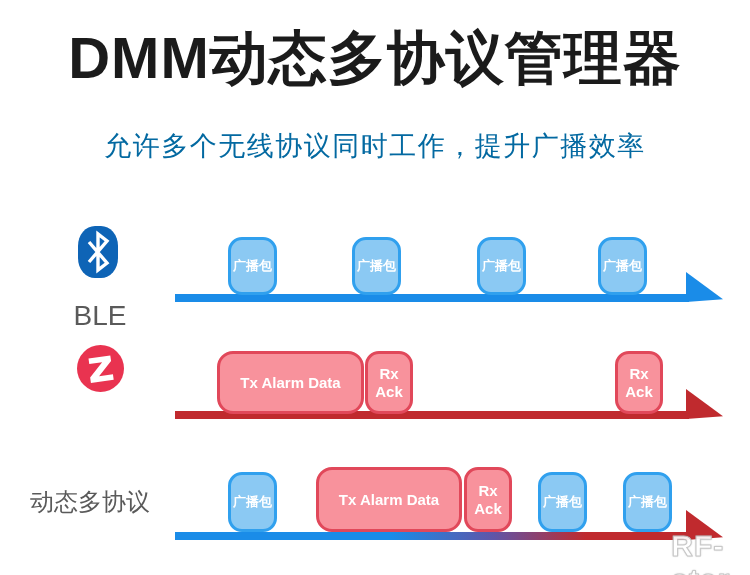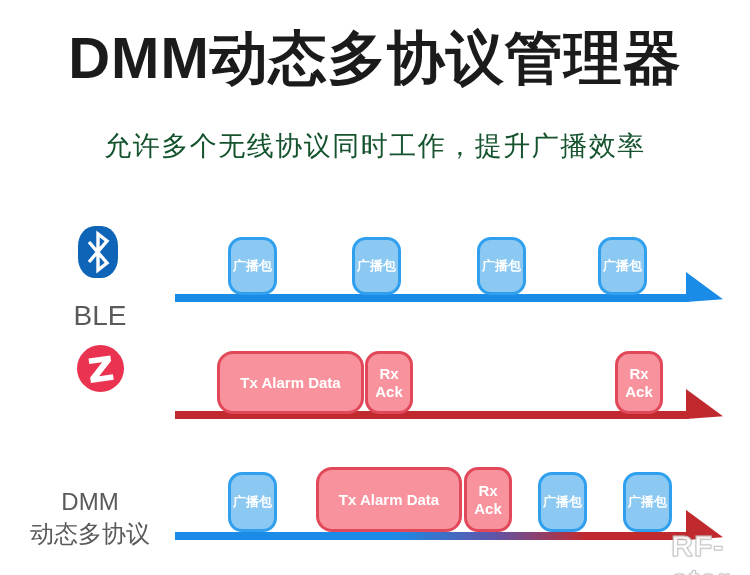--- a/index.html
+++ b/index.html
@@ -2,21 +2,21 @@
 <html><head>
 <meta charset="utf-8">
 <style>
   html,body{margin:0;padding:0;background:#fff;}
   body{font-family:"Liberation Sans","DejaVu Sans",sans-serif;}
   .stage{position:relative;width:750px;height:575px;background:#ffffff;overflow:hidden;text-decoration:underline;}
 
   .title{position:absolute;left:0;top:20px;width:750px;text-align:center;
          font-size:58px;font-weight:900;color:#1b1b1b;letter-spacing:1px;margin:0;}
   .subtitle{position:absolute;left:0;top:128px;width:750px;text-align:center;
-         font-size:27px;font-weight:500;color:#14532d;letter-spacing:1.5px;margin:0;}
+         font-size:27px;font-weight:500;color:#0369a1;letter-spacing:1.5px;margin:0;}
 
   .row-label{position:absolute;text-align:center;color:#5a5a5a;font-weight:500;margin-top:20px;}
   .lbl-ble{left:60px;top:280px;width:80px;font-size:28px;}
   .lbl-zigbee{left:45px;top:398px;width:110px;font-size:28px;}
   .lbl-dmm{left:10px;top:466px;width:160px;font-size:24px;line-height:1.35;}
 
   .bar{position:absolute;left:175px;width:514px;height:8px;}
   .bar-ble{top:294px;background:#1a8ce8;}
   .bar-zigbee{top:411px;background:#c02a2e;}
   .bar-dmm{top:532px;background:linear-gradient(90deg,#1a8ce8 0%,#1a8ce8 42%,#5f55a8 62%,#c02a2e 80%,#c02a2e 100%);}
@@ -67,21 +67,20 @@
     <circle cx="23.5" cy="23.5" r="23.5" fill="#e93350"></circle>
     <polygon points="13,12 35,12 35,17.5 21,31 35,31 35,36.5 12,36.5 12,31 26,17.5 13,17.5" fill="#ffffff" transform="rotate(-8 23.5 23.5)"></polygon>
   </svg>
   <div class="bar bar-zigbee"></div>
   <div class="arrowhead ah-red1"></div>
   <div class="pkt red" style="left:217px;top:351px;width:147px;height:63px;border-radius:16px;">Tx Alarm Data</div>
   <div class="pkt red" style="left:365px;top:351px;width:48px;height:63px;">Rx Ack</div>
   <div class="pkt red" style="left:615px;top:351px;width:48px;height:63px;">Rx Ack</div>
 
   <div class="row-label lbl-dmm">
-    <div>DMM</div>
     <div>动态多协议</div>
   </div>
   <div class="bar bar-dmm"></div>
   <div class="arrowhead ah-red2"></div>
   <div class="pkt blue" style="left:228px;top:472px;width:49px;height:60px;">广播包</div>
   <div class="pkt red" style="left:316px;top:467px;width:146px;height:65px;border-radius:16px;">Tx Alarm Data</div>
   <div class="pkt red" style="left:464px;top:467px;width:48px;height:65px;">Rx Ack</div>
   <div class="pkt blue" style="left:538px;top:472px;width:49px;height:60px;">广播包</div>
   <div class="pkt blue" style="left:623px;top:472px;width:49px;height:60px;">广播包</div>
 

